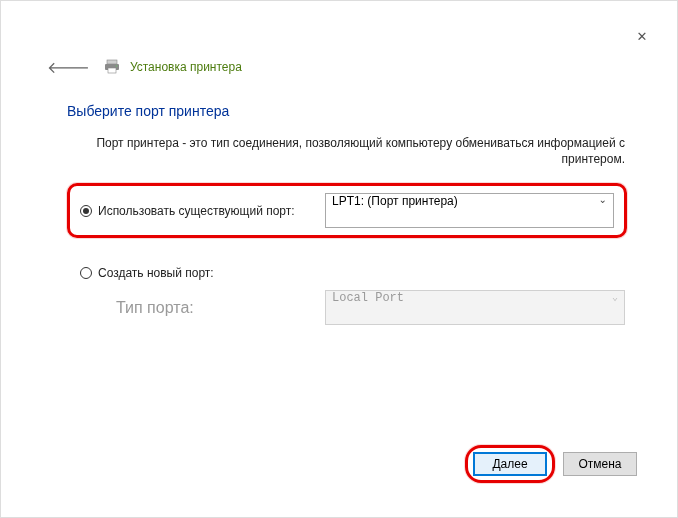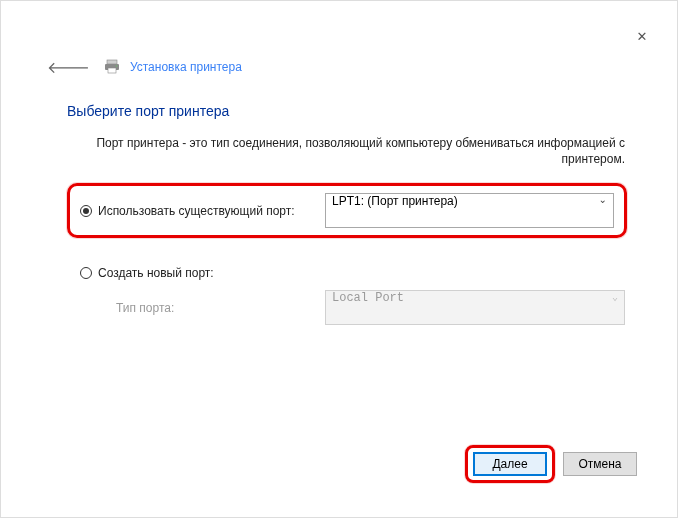--- a/index.html
+++ b/index.html
@@ -36,21 +36,21 @@
     color: #666;
     font-size: 16px;
     cursor: pointer;
     padding: 2px 4px;
   }
   .printer-icon {
     width: 16px; height: 16px;
   }
   .wizard-title {
     font-size: 12px;
-    color: #3b82f6;
+    color: #4d7c0f;
   }
   .heading {
     position: absolute;
     left: 38px; top: 78px;
     color: #003399;
     font-size: 14px;
   }
   .description {
     position: absolute;
     left: 38px; top: 110px; right: 30px;
@@ -111,21 +111,21 @@
     margin-top: 9px;
   }
   .row3 {
     display: flex; align-items: center;
     padding-left: 13px;
   }
   .type-label {
     width: 245px;
     padding-left: 36px;
     color: #9a9a9a;
-    font-size: 12px;
+    font-size: 16px;
   }
   .combo.disabled {
     border: 1px solid #d0d0d0;
     background: #f3f3f3;
     color: #9a9a9a;
     flex: 1;
     margin-right: 2px;
     font-family: Liberation Mono, monospace;
   }
   .combo.disabled .chev { color: #bdbdbd; }
@@ -142,21 +142,21 @@
     font-size: 12px;
     display: flex; align-items: center; justify-content: center;
     cursor: pointer;
   }
   .btn.primary {
     border: 2px solid #0078d7;
     background: #e5f1fb;
   }
   .highlight-next {
     border: 3px solid #e60000;
-    border-radius: 8px;
+    border-radius: 16px;
     padding: 4px 5px;
     box-shadow: 0 0 0 1px rgba(230,0,0,0.15);
   }
 </style>
 </head>
 <body>
 
 <div class="window">
 
   <div class="close-btn">✕</div>

